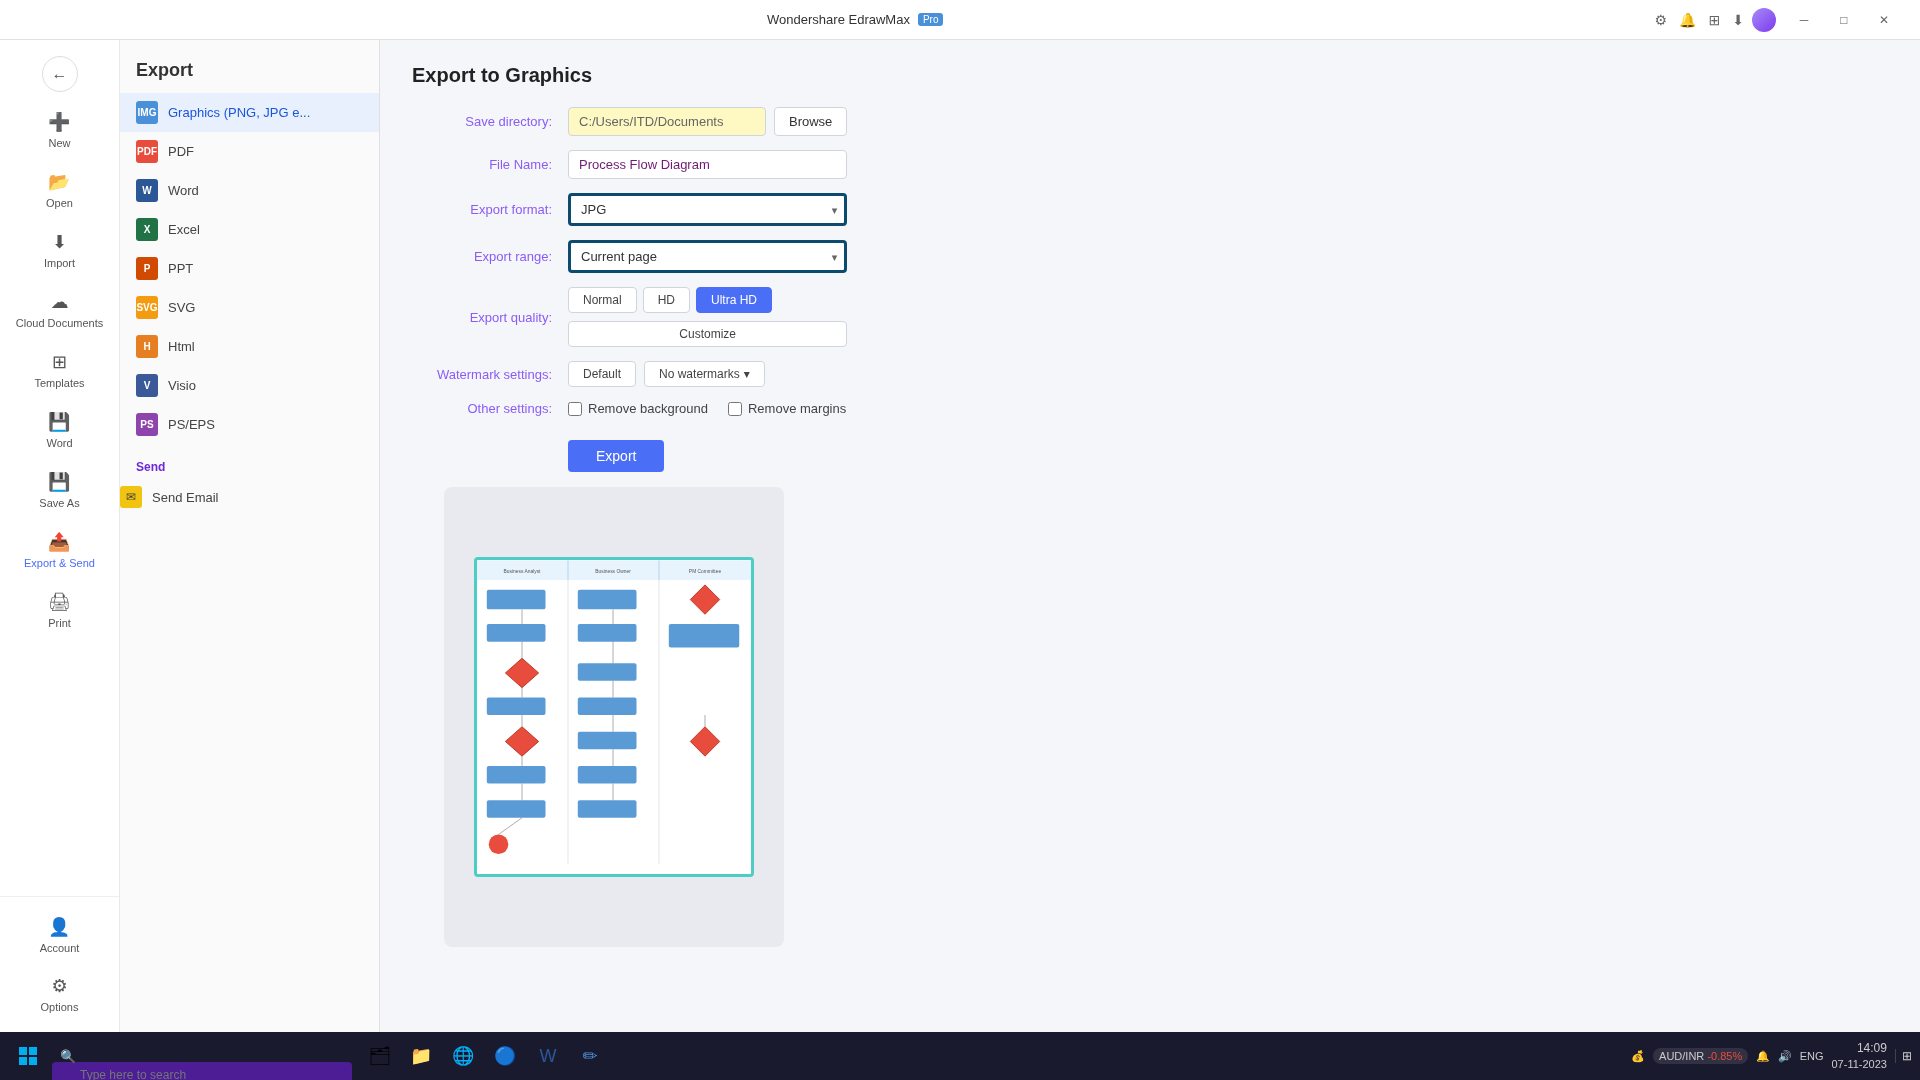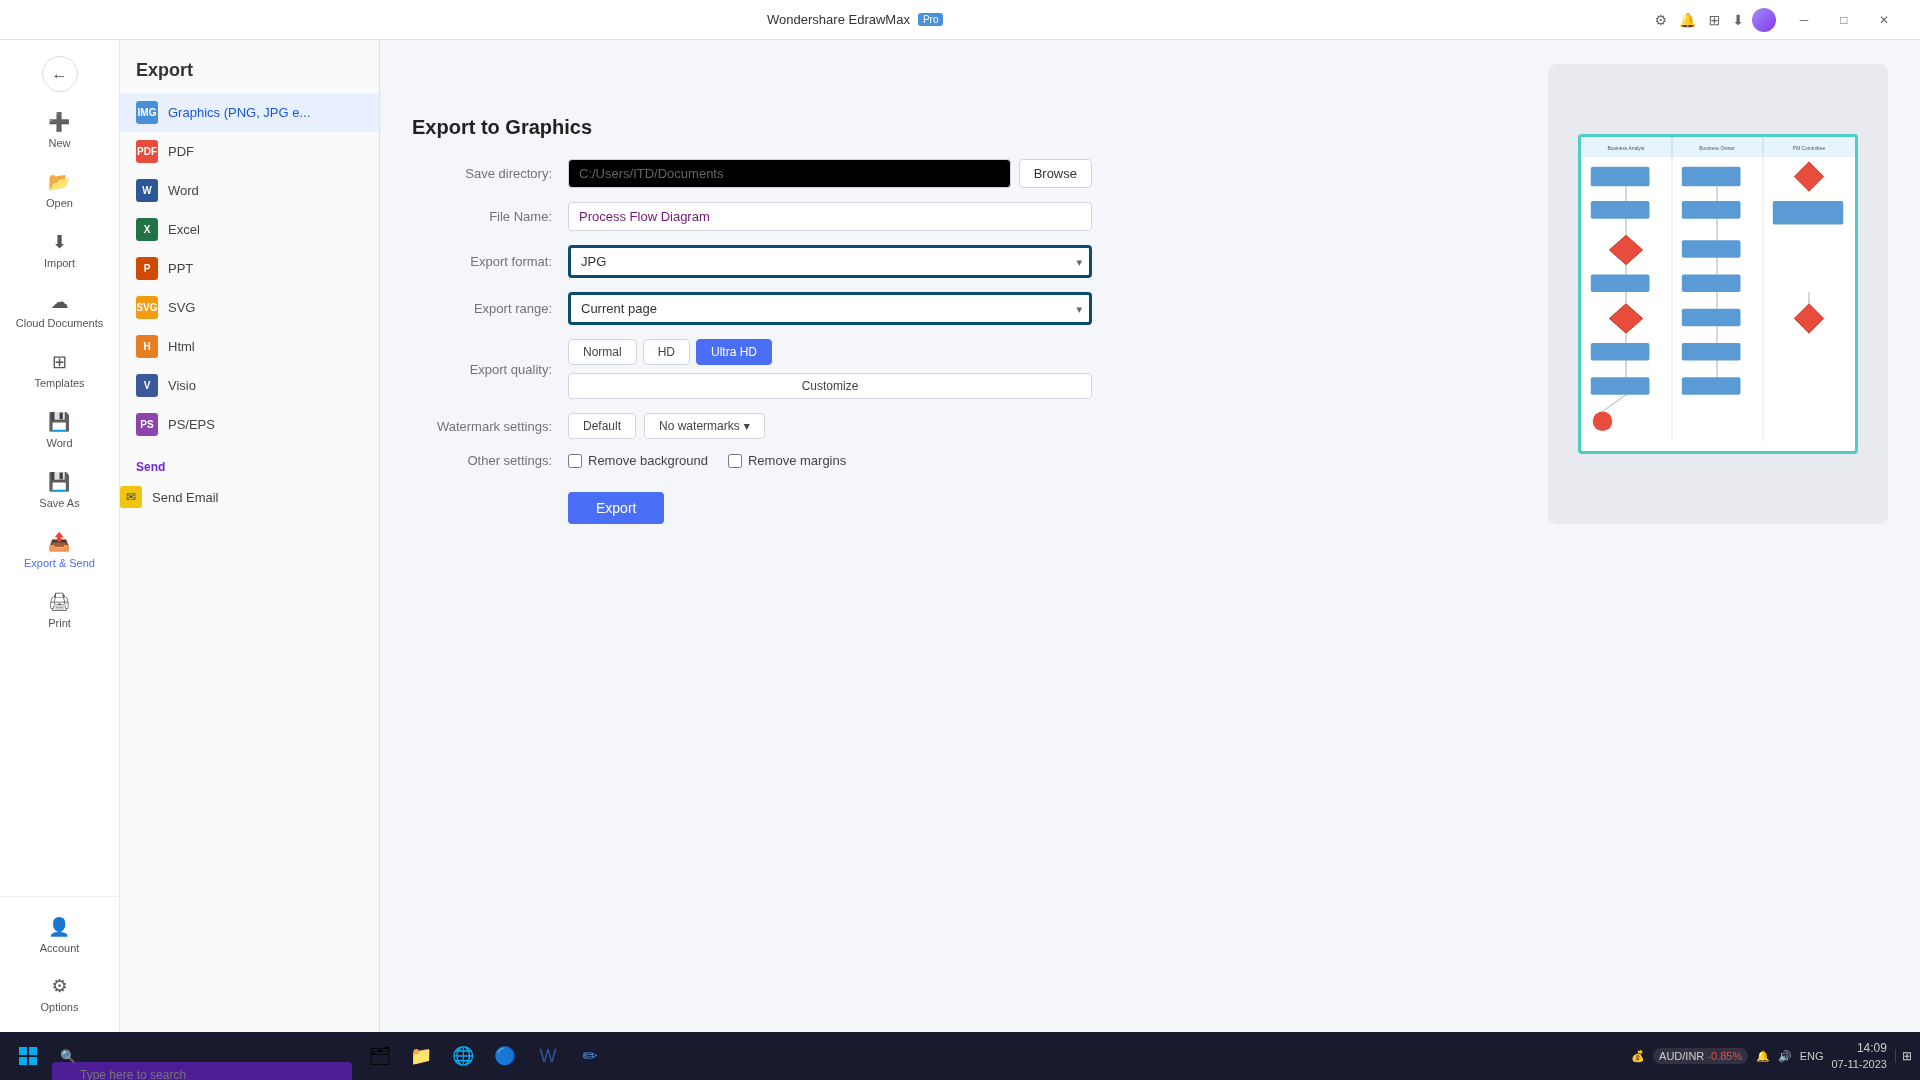--- a/index.html
+++ b/index.html
@@ -73,28 +73,28 @@
     .send-item { display: flex; align-items: center; gap: 10px; padding: 8px 0; cursor: pointer; font-size: 13px; color: #444; }
     .send-icon { width: 22px; height: 22px; background: #f1c40f; border-radius: 3px; display: flex; align-items: center; justify-content: center; font-size: 12px; }
 
     
     .main-content { flex: 1; padding: 24px 32px; overflow-y: auto; background: #f5f6fa; }
     .page-title { font-size: 20px; font-weight: 600; color: #222; margin-bottom: 20px; }
 
     
     .form-grid { display: grid; gap: 14px; max-width: 680px; }
     .form-row { display: flex; align-items: center; gap: 16px; }
-    .form-label { width: 140px; font-size: 13px; color: #737373; flex-shrink: 0; text-align: right; }
+    .form-label { width: 140px; font-size: 13px; color: #8b5cf6; flex-shrink: 0; text-align: right; }
     .form-control { flex: 1; }
     .text-input {
       width: 100%; border: 1px solid #d0d5dd; border-radius: 4px;
       padding: 6px 10px; font-size: 13px; color: #701a75; background: #fff;
       outline: none;
     }
-    .text-input.readonly { background: #000000; color: #666; }
+    .text-input.readonly { background: #fef9c3; color: #666; }
     .input-with-btn { display: flex; gap: 8px; }
     .browse-btn {
       padding: 6px 14px; background: #fff; border: 1px solid #d0d5dd;
       border-radius: 4px; font-size: 13px; cursor: pointer; color: #333;
     }
     .select-control {
       width: 100%; border: 3px solid #0c4a6e; border-radius: 4px;
       padding: 6px 10px; font-size: 13px; color: #333; background: #fff;
       appearance: none; cursor: pointer; outline: none;
     }
@@ -325,21 +325,21 @@
     <div style="padding: 8px 16px 4px; font-size:12px; color:#6d28d9; font-weight:600; margin-top:8px;">
       <span>Send</span>
     </div>
     <div class="send-item">
       <div class="send-icon">✉</div>
       <span>Send Email</span>
     </div>
   </div>
 
   <div class="main-content">
-    <div style="display:flex; align-items:flex-end; gap:15px;">
+    <div style="display:flex; align-items:flex-start; gap:15px;flex-direction:column;">
       <div style="flex:1;">
         <h2 class="page-title">Export to Graphics</h2>
         <div class="form-grid">
 
           <div class="form-row">
             <label class="form-label">Save directory:</label>
             <div class="form-control input-with-btn">
               <input class="text-input readonly" type="text" readonly="" value="C:/Users/ITD/Documents" style="">
               <button class="browse-btn">Browse</button>
             </div>

